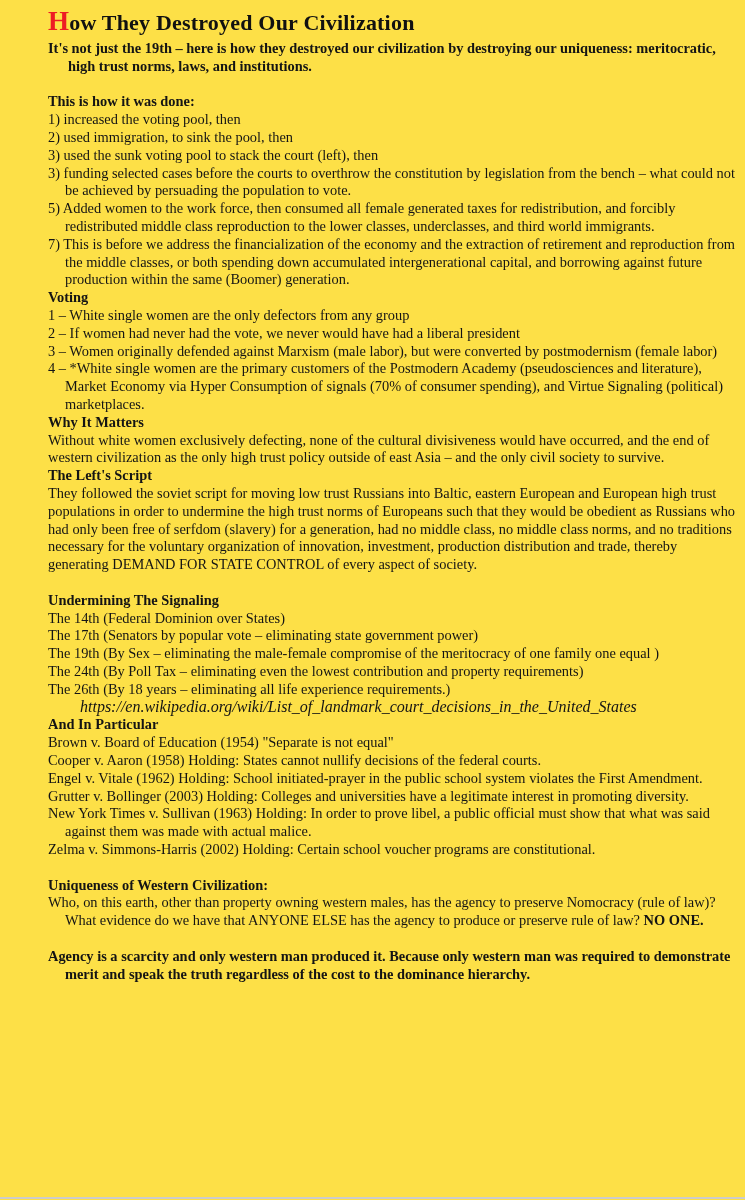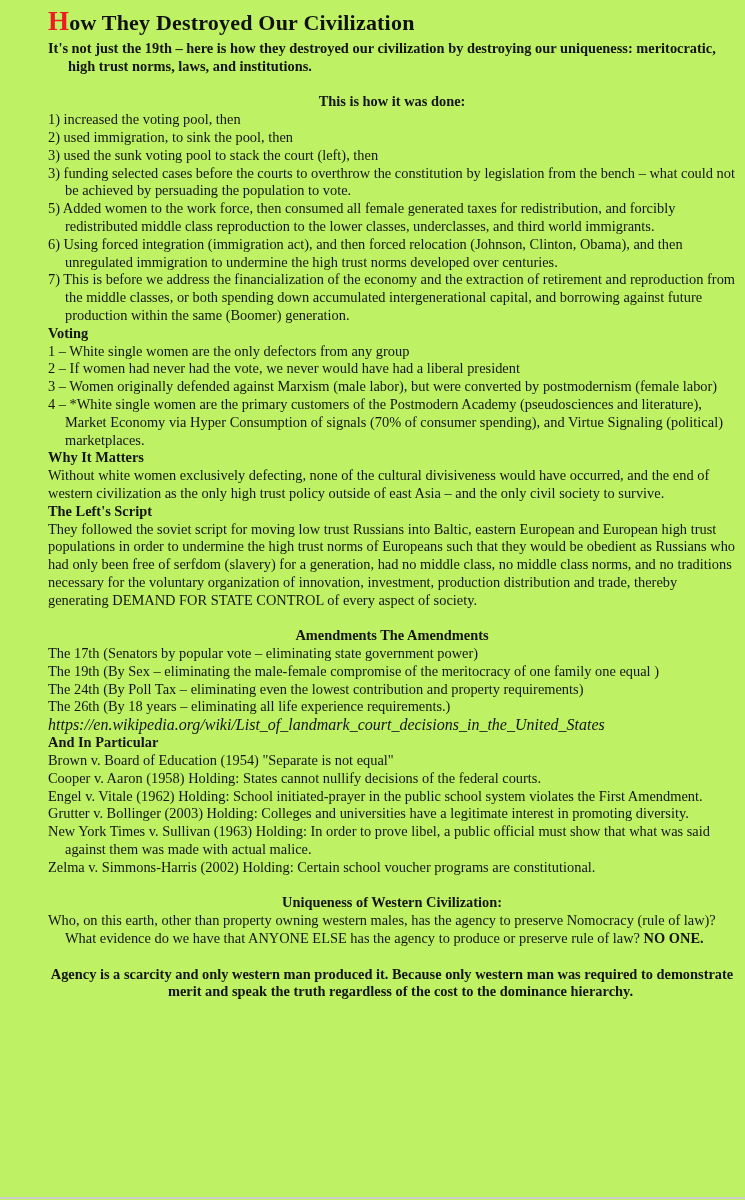--- a/index.html
+++ b/index.html
@@ -12,21 +12,21 @@
     font-family: "Liberation Serif", "DejaVu Serif", serif;
     color: #141414;
   }
   .page {
     position: relative;
     box-sizing: border-box;
     width: 745px;
     height: 1200px;
     padding: 7px 9px 0 48px;
     overflow: hidden;
-    background: #bef264;
+    background: #fde047;
   }
   h1 {
     margin: 0 0 3px 0;
     font-size: 22px;
     line-height: 28px;
     font-weight: bold;
     color: #111111;
     letter-spacing: 0.2px;
   }
   h1 .dropcap {
@@ -43,26 +43,27 @@
   }
   .b { font-weight: bold; }
   .hang {
     padding-left: 17px;
     text-indent: -17px;
   }
   .hang20 {
     padding-left: 20px;
     text-indent: -20px;
   }
-  .gap { margin-top: 17.8px; text-align: center; }
+  .gap { margin-top: 17.8px; }
   .url {
     font-style: italic;
     color: #141414;
     text-decoration: none;
     display: block;
+    margin-left: 32px;
   }
   strong { font-weight: bold; }
   .bottom-rule {
     position: absolute;
     left: 0;
     right: 0;
     bottom: 1px;
     border-top: 2px solid #cccccc;
   }
 </style>
@@ -74,36 +75,36 @@
   <h1><span class="dropcap">H</span><span>ow They Destroyed Our Civilization</span></h1>
 
   <p class="b hang20">It's not just the 19th – here is how they destroyed our civilization by destroying our uniqueness: meritocratic, high trust norms, laws, and institutions.</p>
 
   <h2 class="gap">This is how it was done:</h2>
   <p class="hang">1) increased the voting pool, then</p>
   <p class="hang">2) used immigration, to sink the pool, then</p>
   <p class="hang">3) used the sunk voting pool to stack the court (left), then</p>
   <p class="hang">3) funding selected cases before the courts to overthrow the constitution by legislation from the bench – what could not be achieved by persuading the population to vote.</p>
   <p class="hang">5) Added women to the work force, then consumed all female generated taxes for redistribution, and forcibly redistributed middle class reproduction to the lower classes, underclasses, and third world immigrants.</p>
-  <p class="hang">6) Using forced integration (immigration act), and then forced relocation (Johnson, Clinton, Obama), and then unregulated immigration to undermine the high trust norms developed over centuries.</p>
   <p class="hang">7) This is before we address the financialization of the economy and the extraction of retirement and reproduction from the middle classes, or both spending down accumulated intergenerational capital, and borrowing against future production within the same (Boomer) generation.</p>
 
   <h2>Voting</h2>
   <p class="hang">1 – White single women are the only defectors from any group</p>
   <p class="hang">2 – If women had never had the vote, we never would have had a liberal president</p>
   <p class="hang">3 – Women originally defended against Marxism (male labor), but were converted by postmodernism (female labor)</p>
   <p class="hang">4 – *White single women are the primary customers of the Postmodern Academy (pseudosciences and literature), Market Economy via Hyper Consumption of signals (70% of consumer spending), and Virtue Signaling (political) marketplaces.</p>
 
   <h2>Why It Matters</h2>
   <p>Without white women exclusively defecting, none of the cultural divisiveness would have occurred, and the end of western civilization as the only high trust policy outside of east Asia – and the only civil society to survive.</p>
 
   <h2>The Left's Script</h2>
   <p>They followed the soviet script for moving low trust Russians into Baltic, eastern European and European high trust populations in order to undermine the high trust norms of Europeans such that they would be obedient as Russians who had only been free of serfdom (slavery) for a generation, had no middle class, no middle class norms, and no traditions necessary for the voluntary organization of innovation, investment, production distribution and trade, thereby generating DEMAND FOR STATE CONTROL of every aspect of society.</p>
 
-  <h2 class="gap">Amendments The Amendments</h2>
+  <h2 class="gap">Undermining The Signaling</h2>
+  <p class="hang">The 14th (Federal Dominion over States)</p>
   <p class="hang">The 17th (Senators by popular vote – eliminating state government power)</p>
   <p class="hang">The 19th (By Sex – eliminating the male-female compromise of the meritocracy of one family one equal )</p>
   <p class="hang">The 24th (By Poll Tax – eliminating even the lowest contribution and property requirements)</p>
   <p class="hang">The 26th (By 18 years – eliminating all life experience requirements.)</p>
 
   <a class="url" href="#">https://en.wikipedia.org/wiki/List_of_landmark_court_decisions_in_the_United_States</a>
   <h2>And In Particular</h2>
   <p class="hang">Brown v. Board of Education (1954) "Separate is not equal"</p>
   <p class="hang">Cooper v. Aaron (1958) Holding: States cannot nullify decisions of the federal courts.</p>
   <p class="hang">Engel v. Vitale (1962) Holding: School initiated-prayer in the public school system violates the First Amendment.</p>

